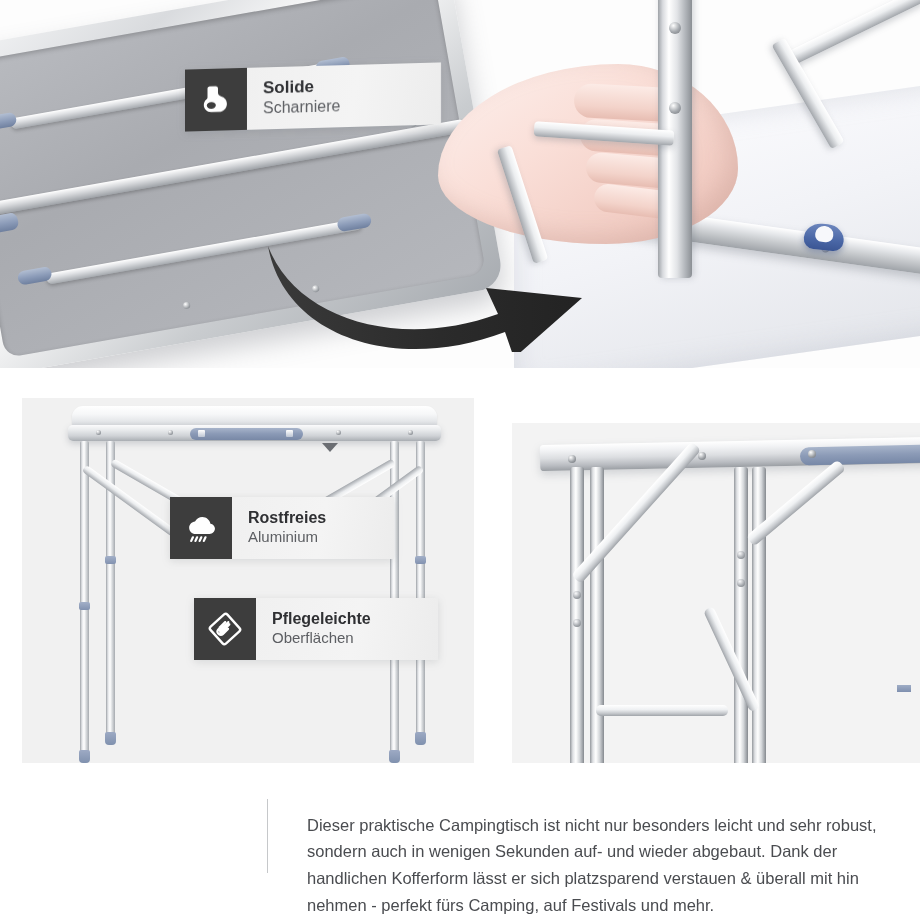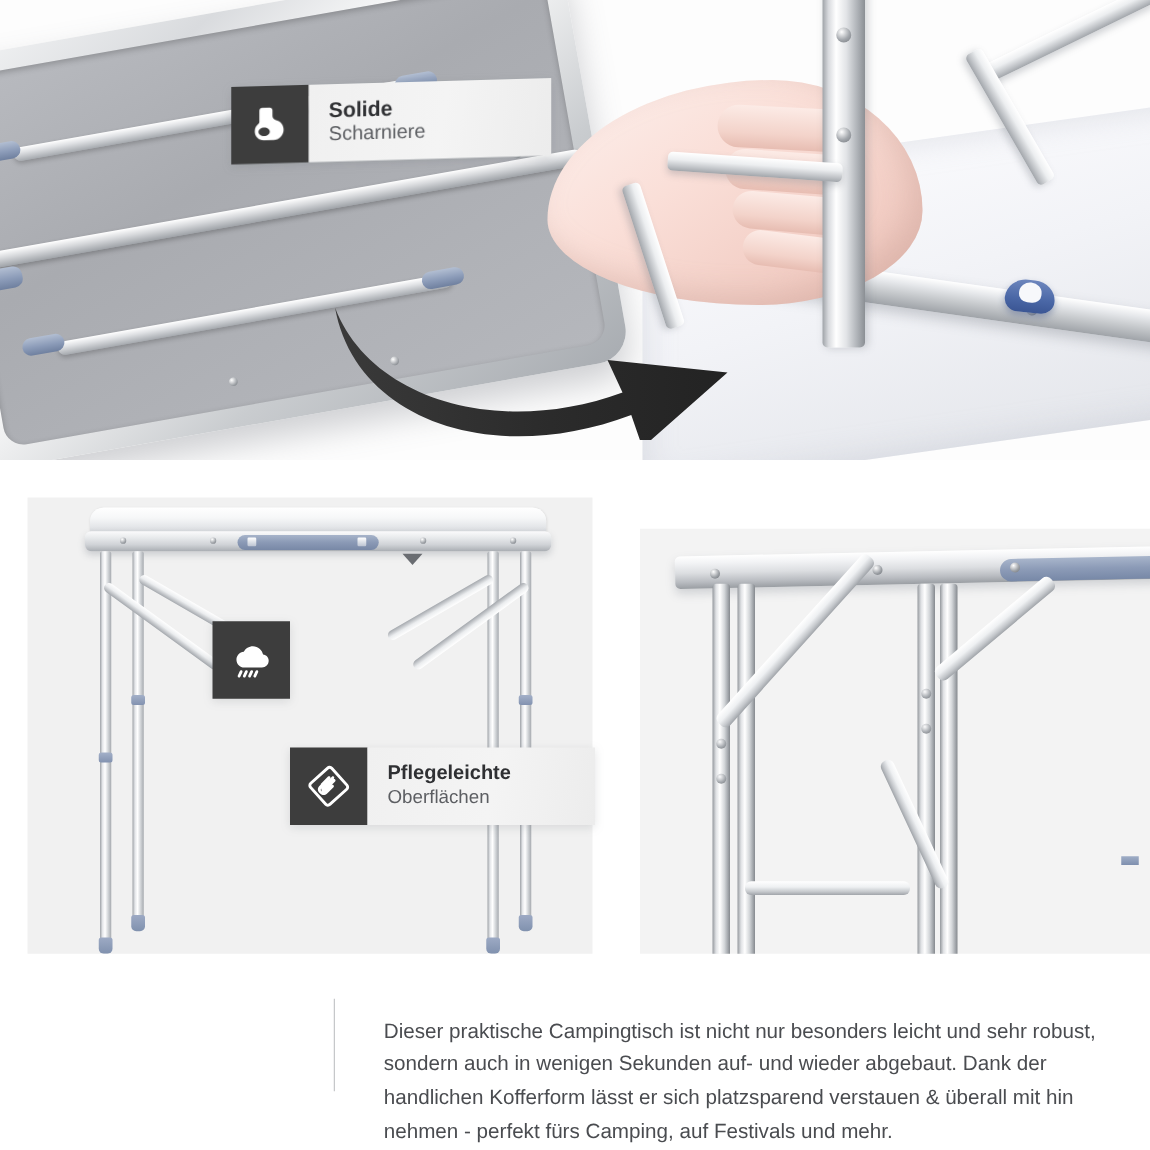--- a/index.html
+++ b/index.html
@@ -233,21 +233,21 @@
   #badge-hinges .badge-text{width:160px;}
   #badge-hinges .badge-line1{font-size:17px;}
   #badge-hinges .badge-line2{font-size:16px;}
 
   #badge-alu{left:170px;top:497px;height:62px;}
   #badge-alu .badge-icon{width:62px;}
   #badge-alu .badge-text{width:128px;}
   #badge-alu .badge-line1{font-size:16px;}
   #badge-alu .badge-line2{font-size:15px;}
 
-  #badge-surface{left:194px;top:598px;height:62px;margin-left:38px;}
+  #badge-surface{left:194px;top:598px;height:62px;}
   #badge-surface .badge-icon{width:62px;}
   #badge-surface .badge-text{width:148px;}
   #badge-surface .badge-line1{font-size:16px;}
   #badge-surface .badge-line2{font-size:15px;}
 
   
   #footer{position:absolute;left:0;top:775px;width:920px;height:145px;background:#fff;}
   #brand{position:absolute;left:48px;top:30px;width:210px;}
   #brand-name{
     font-size:47px;font-weight:bold;color:#3e4043;letter-spacing:-1.2px;
@@ -392,20 +392,24 @@
       <svg width="36" height="36" viewBox="0 0 24 24" fill="#ffffff" aria-hidden="true">
         <path d="M18.3 9.1C17.8 6.5 15.6 4.6 12.9 4.6c-2.1 0-4 1.2-4.9 3-2.2.2-3.9 2-3.9 4.2 0 2.3 1.9 4.2 4.2 4.2h9.4c2 0 3.6-1.6 3.6-3.6 0-1.7-1.2-3.1-3-3.3z"></path>
         <g stroke="#ffffff" stroke-width="1.5" stroke-linecap="round">
           <line x1="6.6" y1="18.2" x2="5.5" y2="20.6"></line>
           <line x1="9.4" y1="18.2" x2="8.3" y2="20.6"></line>
           <line x1="12.2" y1="18.2" x2="11.1" y2="20.6"></line>
           <line x1="15.0" y1="18.2" x2="13.9" y2="20.6"></line>
         </g>
       </svg>
     </div>
+    <div class="badge-text">
+      <span class="badge-line1">Rostfreies</span>
+      <span class="badge-line2">Aluminium</span>
+    </div>
   </div>
 
   <div class="badge" id="badge-surface">
     <div class="badge-icon">
       <svg width="38" height="38" viewBox="0 0 26 26" aria-hidden="true">
         <rect x="5.2" y="5.2" width="15.6" height="15.6" rx="1.6" transform="rotate(-42 13 13)" fill="none" stroke="#ffffff" stroke-width="1.6"></rect>
         <path d="M9.1 15.9c-.6-.6-.6-1.5 0-2.1l2.6-2.6c.3-.3.3-.8 0-1.1-.3-.3-.8-.3-1.1 0l-2.9 2.9c-.9.9-.9 2.5 0 3.4l.7.7c1 1 2.6 1 3.6 0l3.6-3.6c.3-.3.3-.8 0-1.1-.3-.3-.8-.3-1.1 0l-1.4 1.4 3.4-3.4c.3-.3.3-.8 0-1.1-.3-.3-.8-.3-1.1 0l-3 3 3.4-3.4c.3-.3.3-.8 0-1.1-.3-.3-.8-.3-1.1 0l-3.4 3.4 2.4-2.4c.3-.3.3-.8 0-1.1-.3-.3-.8-.3-1.1 0l-4 4z" fill="#ffffff"></path>
       </svg>
     </div>
     <div class="badge-text">

